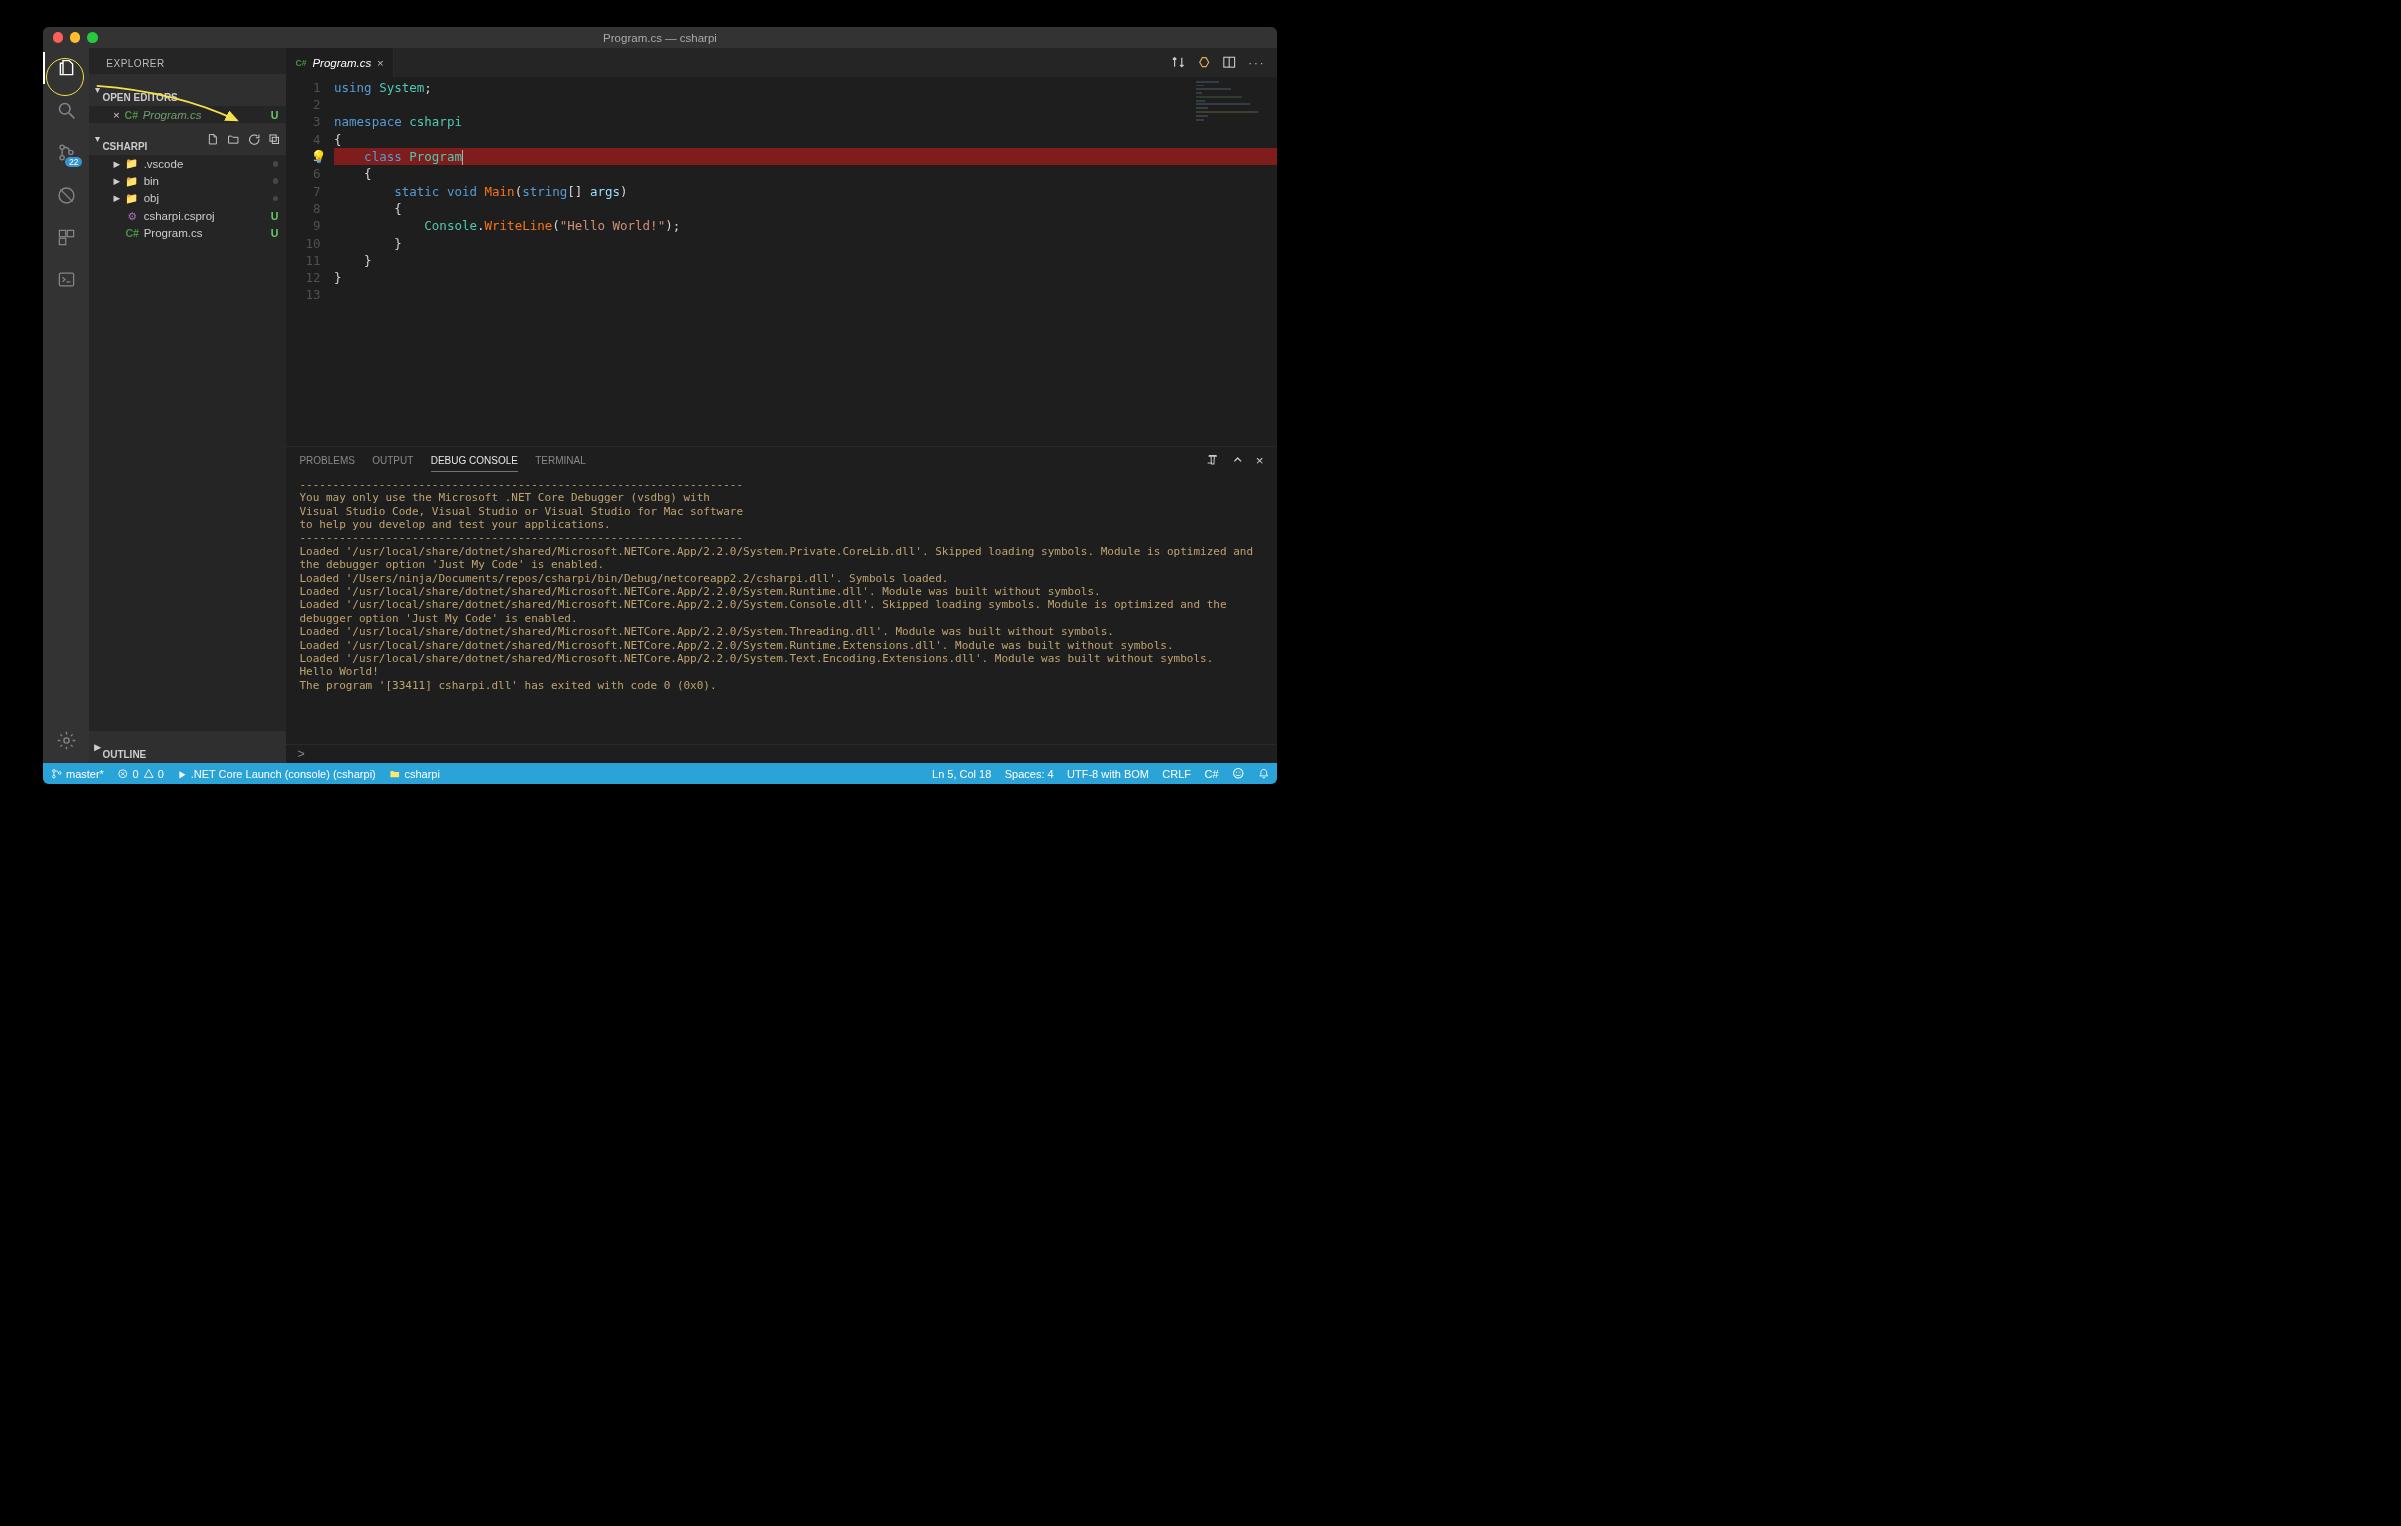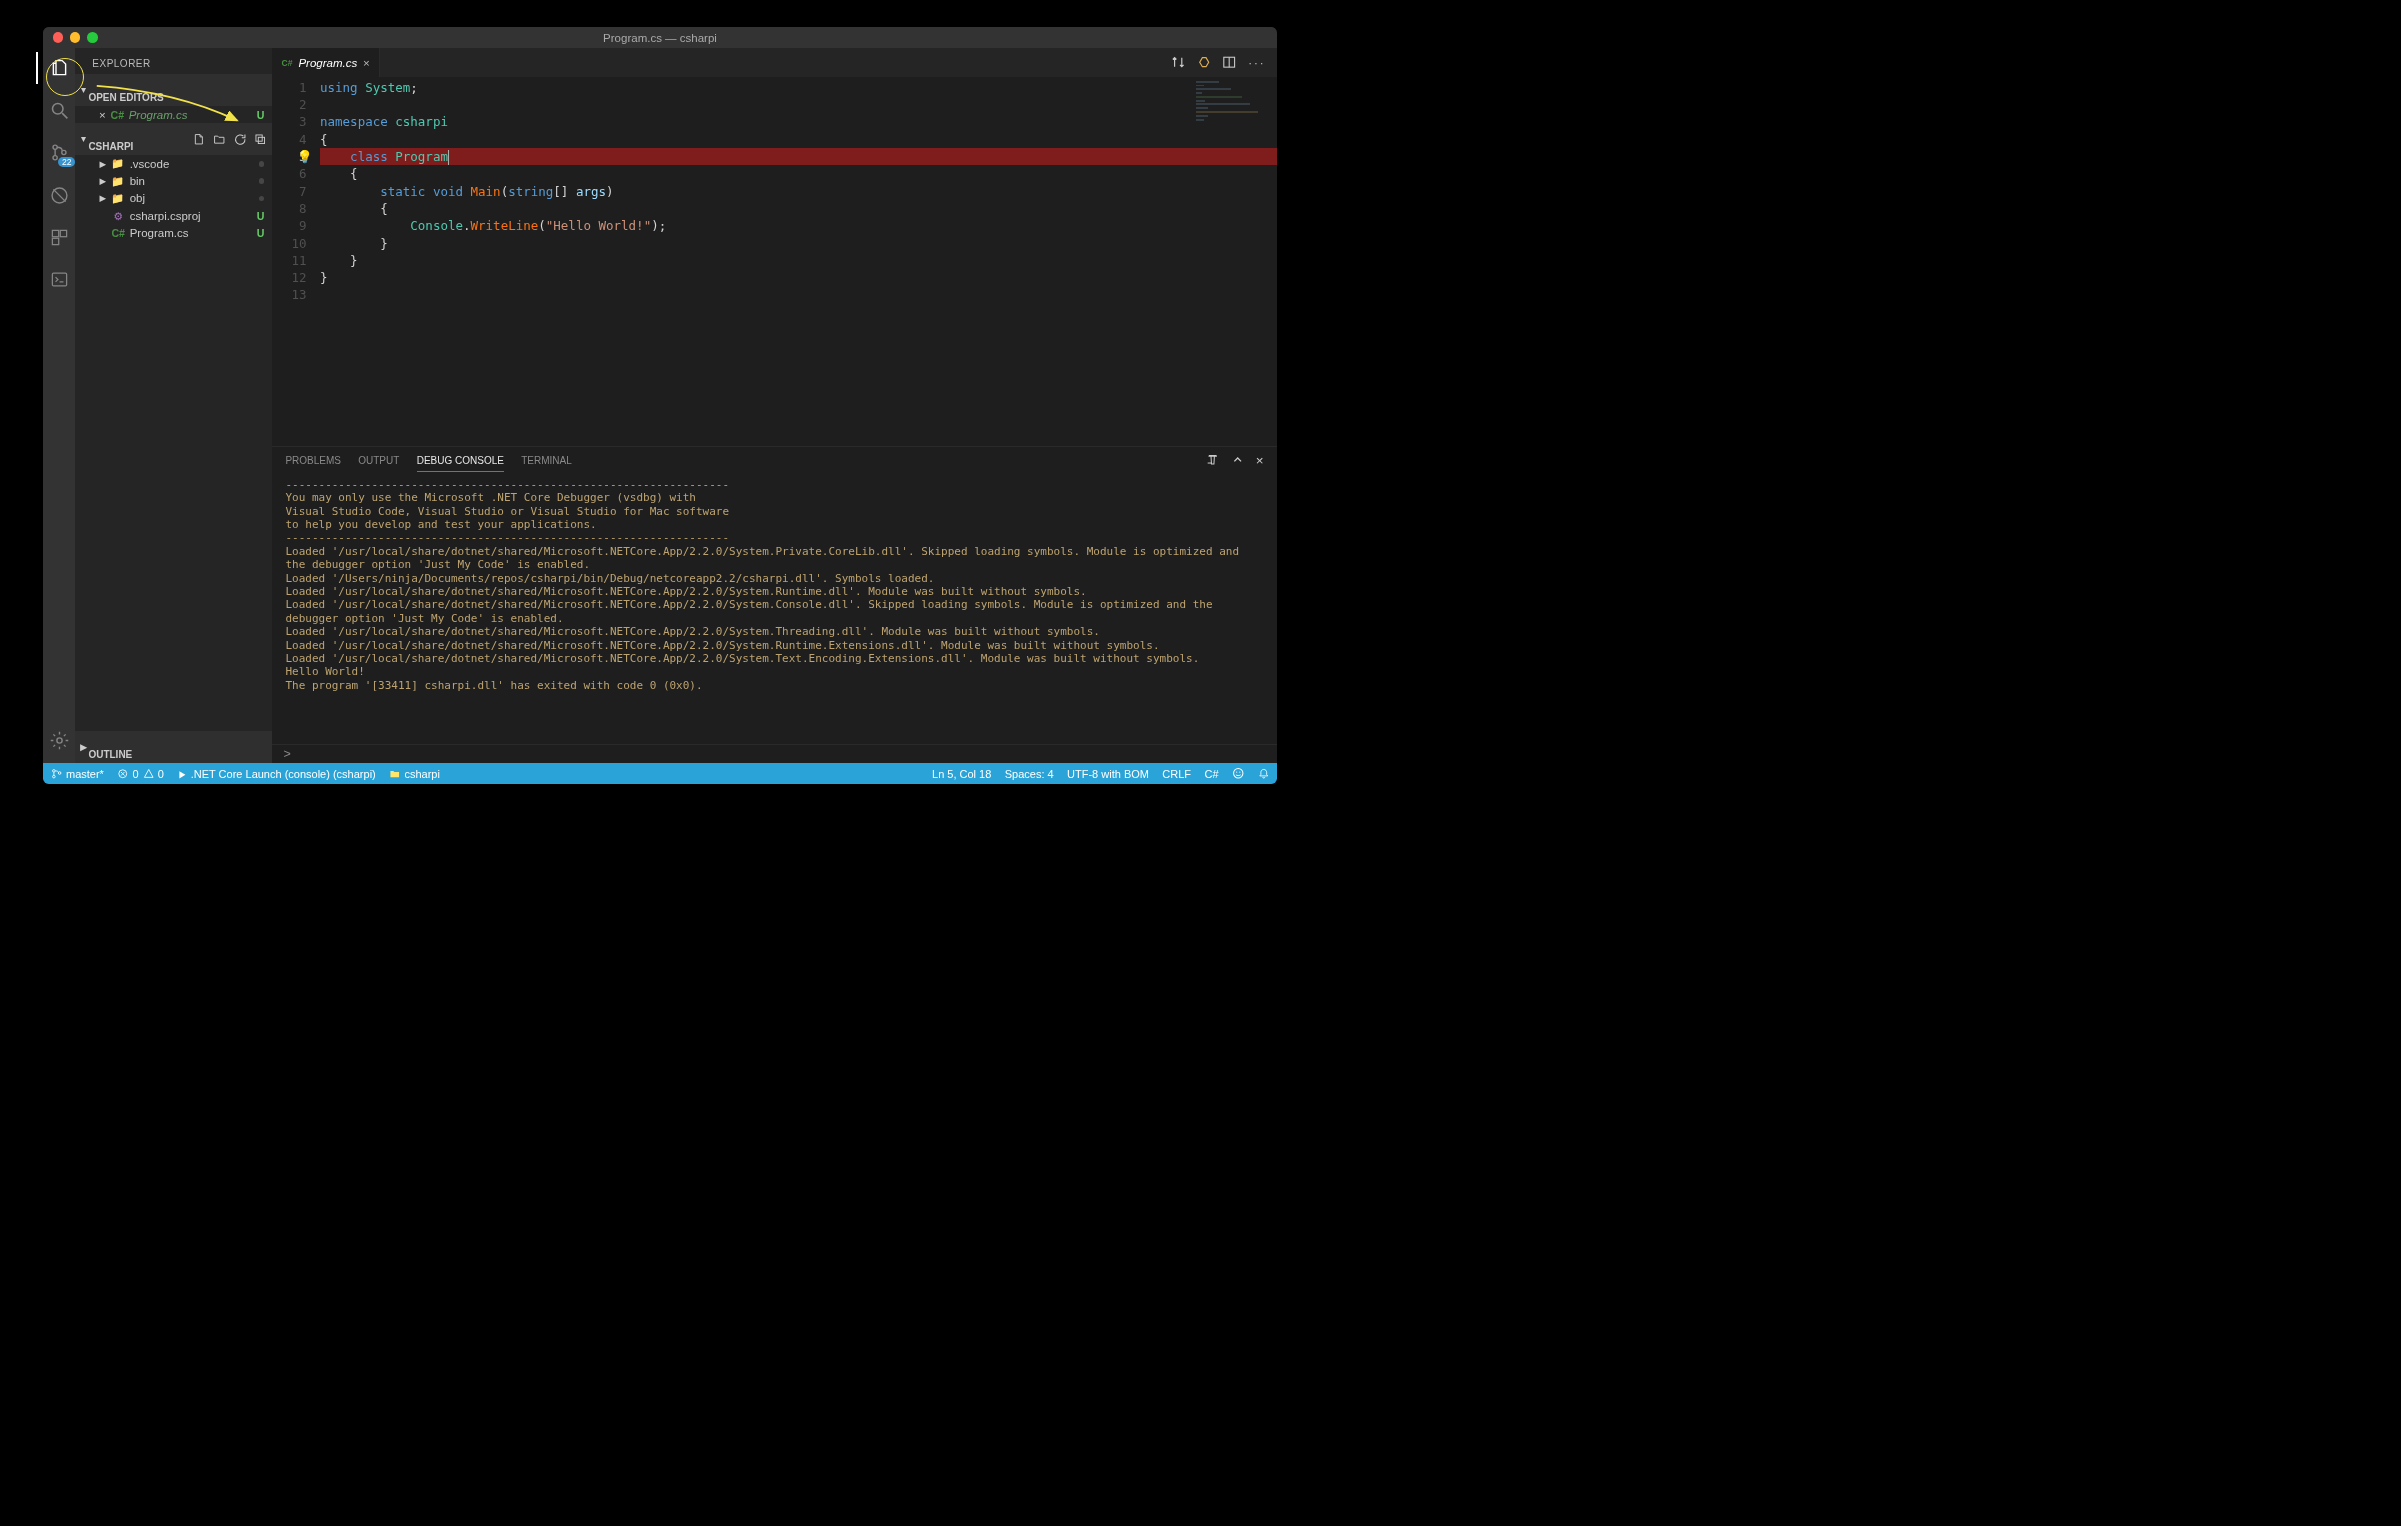--- a/index.html
+++ b/index.html
@@ -43,21 +43,21 @@
     position: absolute; left: 0; right: 0;
     text-align: center;
     font-size: 11.5px; color: #aaa;
   }
   
   .body {
     flex: 1; display: flex; min-height: 0;
   }
   
   .activitybar {
-    width: 32px;
+    width: 46px;
     background: #333333;
     display: flex; flex-direction: column;
     align-items: center;
     padding-top: 7.7px;
     gap: 17.3px;
   }
   .activity-item {
     width: 25px; height: 25px;
     display: flex; align-items: center; justify-content: center;
     color: #858585;

